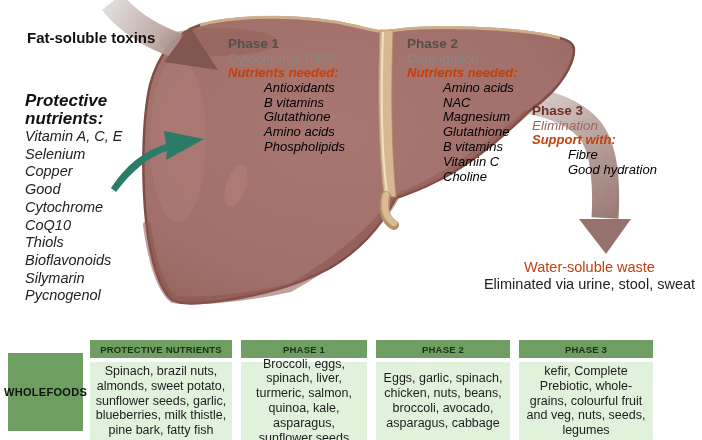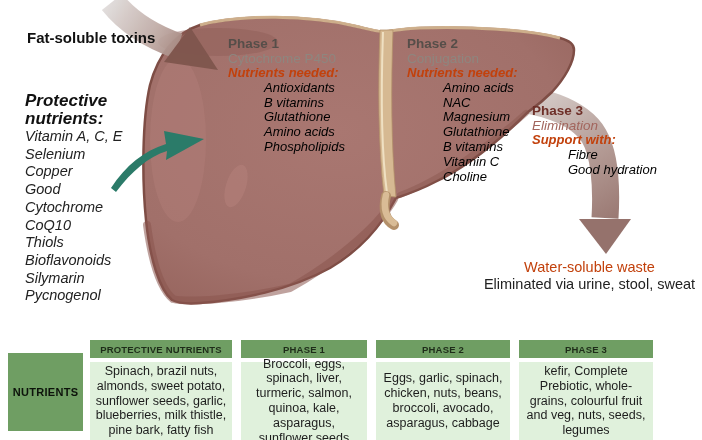--- a/index.html
+++ b/index.html
@@ -168,21 +168,21 @@
     <div class="ph-item">Fibre</div>
         <div class="ph-item">Good hydration</div>
       </div>
   </div>
 
   <div class="abs waste">
     <div class="waste-title">Water-soluble waste</div>
     <div class="waste-sub">Eliminated via urine, stool, sweat</div>
   </div>
 
-  <div class="abs wf-label">NUTRIENTS</div>
+  <div class="abs wf-label">WHOLEFOODS</div>
   <div class="abs food-grid">
 
   <div class="food-col">
       <div class="food-header">PROTECTIVE NUTRIENTS</div>
       <div class="food-cell">Spinach, brazil nuts, almonds, sweet potato, sunflower seeds, garlic, blueberries, milk thistle, pine bark, fatty fish</div>
     </div>
       <div class="food-col">
       <div class="food-header">PHASE 1</div>
       <div class="food-cell">Broccoli, eggs, spinach, liver, turmeric, salmon, quinoa, kale, asparagus, sunflower seeds</div>
     </div>

